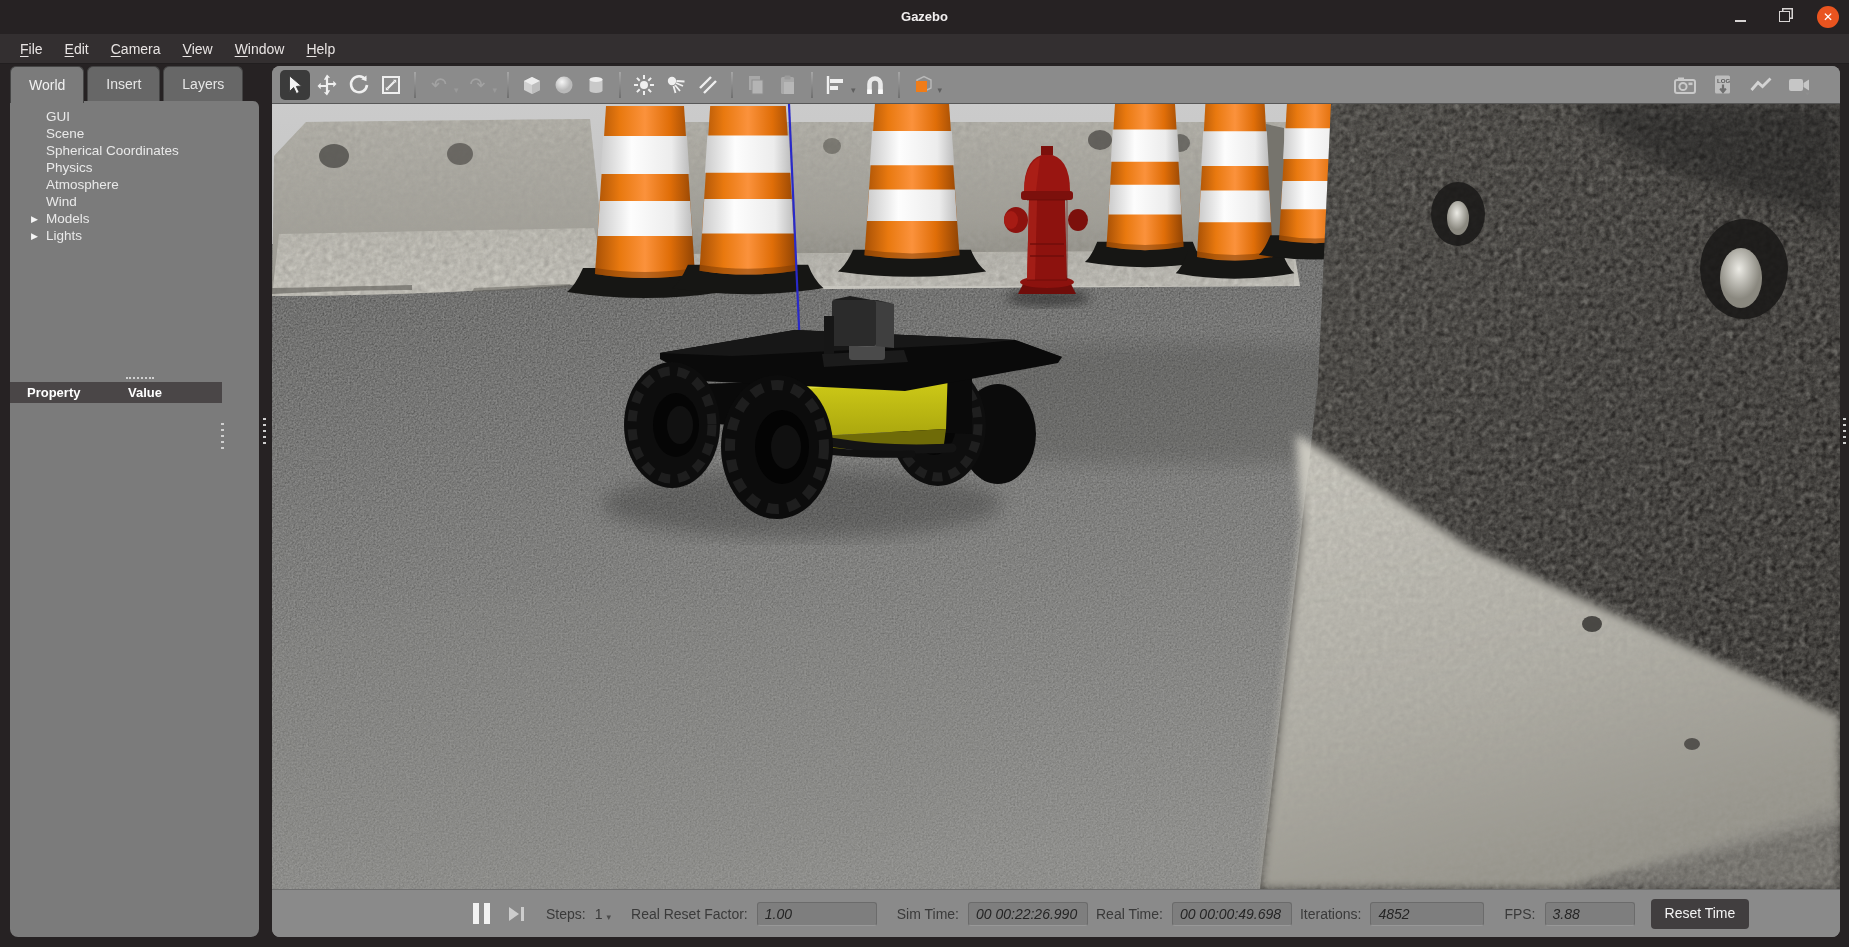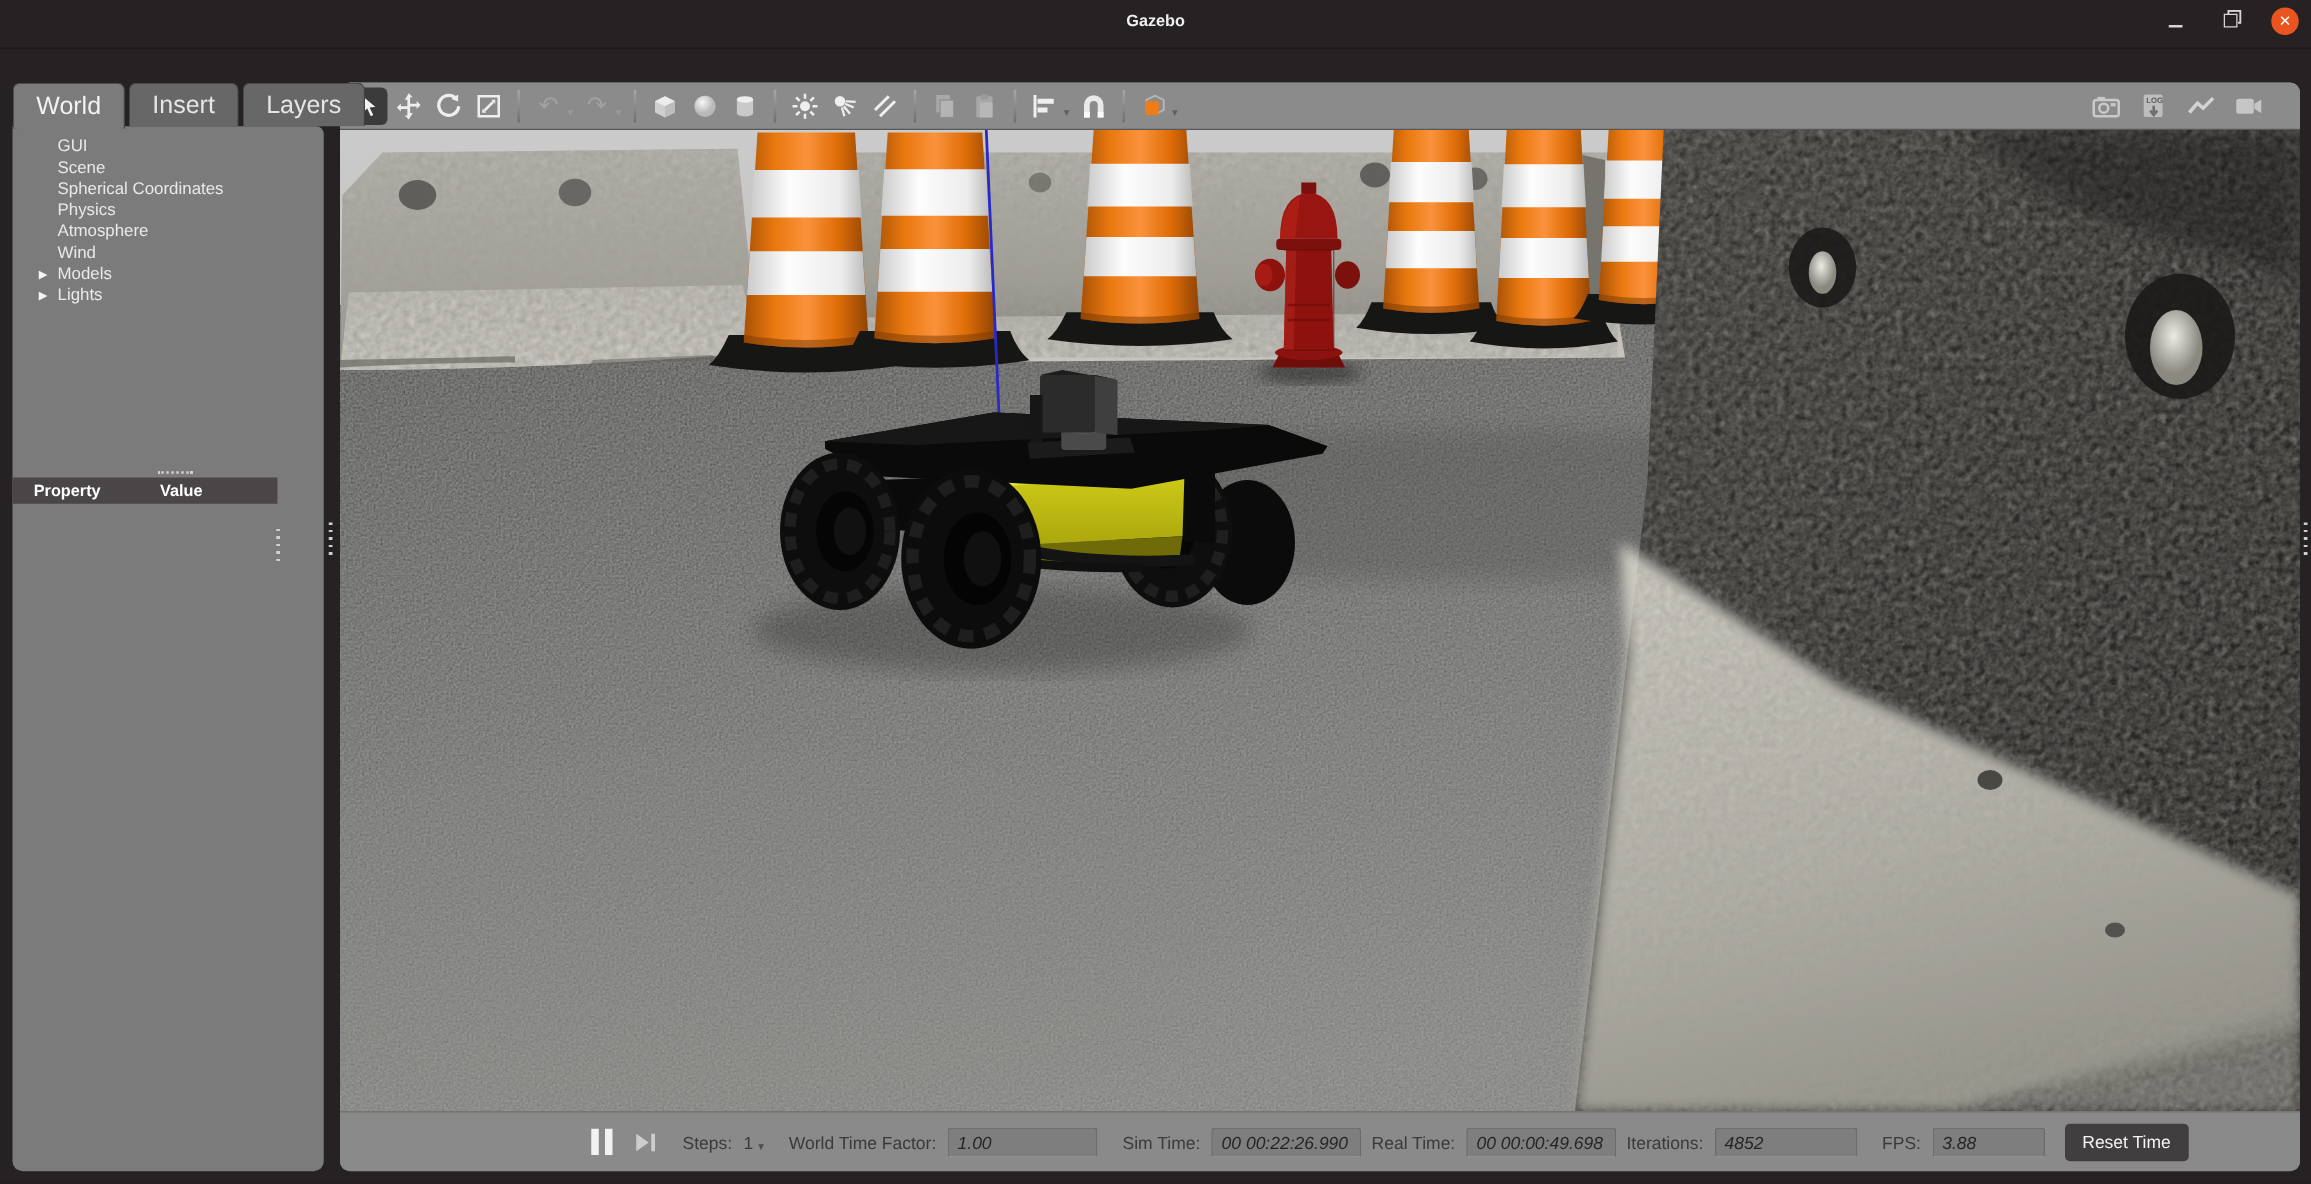--- a/index.html
+++ b/index.html
@@ -20,21 +20,21 @@
   .wbtn.close { width:22px; height:22px; border-radius:50%; background:var(--close-orange,#E9541F); color:#fff; font-size:12px; }
 
   
   .menubar { position:absolute; left:0; top:34px; width:100%; height:30px; background:#332f30;
     border-bottom:1px solid #211e1f; display:flex; align-items:center; padding-left:9px; }
   .menu-item { color:#e8e4e3; font-size:14px; padding:4px 11px; }
   .menu-item u { text-decoration:underline; text-underline-offset:2px; }
 
   
   .tabs { position:absolute; left:10px; top:66px; height:35px; display:flex; gap:3px; z-index:3; }
-  .tab { height:35px; padding:14px 18px; display:flex; align-items:center; color:#e6e6e6; font-size:20px;
+  .tab { height:35px; padding:14px 18px; display:flex; align-items:center; color:#e6e6e6; font-size:14px;
     background:#676767; border:1px solid #454545; border-bottom:none; border-radius:6px 6px 0 0; }
   .tab.active { background:#7b7b7b; height:37px; color:#f2f2f2; }
   .sidepanel { position:absolute; left:10px; top:101px; width:249px; height:836px; background:#7b7b7b;
     border-radius:0 6px 8px 8px; }
   .tree { padding-top:7px; }
   .tree-item { position:relative; height:17px; line-height:17px; padding-left:36px; font-size:13.5px; color:#e9e9e9; }
   .tree-item .tri { position:absolute; left:21px; top:1px; font-size:9px; color:#f5f5f5; }
   .prop-dots { position:absolute; left:116px; top:276px; width:28px; border-top:2px dotted #d0d0d0; }
   .prop-header { position:absolute; left:0px; top:281px; width:212px; height:21px; background:#4a4647;
     display:flex; align-items:center; color:#ffffff; font-size:13px; font-weight:bold; }
@@ -83,20 +83,28 @@
 
   <div class="titlebar">
     <div class="title">Gazebo</div>
     <div class="winbtns">
       <div class="wbtn min"></div>
       <div class="wbtn max"></div>
       <div class="wbtn close">✕</div>
     </div>
   </div>
 
+  <div class="menubar">
+    <div class="menu-item mnemonic"><u>F</u>ile</div>
+    <div class="menu-item mnemonic"><u>E</u>dit</div>
+    <div class="menu-item mnemonic"><u>C</u>amera</div>
+    <div class="menu-item mnemonic"><u>V</u>iew</div>
+    <div class="menu-item mnemonic"><u>W</u>indow</div>
+    <div class="menu-item mnemonic"><u>H</u>elp</div>
+  </div>
 
   <div class="tabs">
     <div class="tab active">World</div>
     <div class="tab">Insert</div>
     <div class="tab">Layers</div>
   </div>
 
   <div class="sidepanel">
     <div class="tree">
       <div class="tree-item">GUI</div>
@@ -471,21 +479,21 @@
           <div class="bar"></div>
           <div class="bar"></div>
         </div>
       <div class="stepbtn">
           <div class="t"></div>
           <div class="b"></div>
         </div>
       <div class="sb-label">Steps:</div>
       <div class="sb-val">1</div>
       <div class="sb-caret">▾</div>
-      <div class="sb-label ml20">World Time Factor:</div>
+      <div class="sb-label ml20">Real Reset Factor:</div>
       <div class="fld w118">1.00</div>
       <div class="sb-label ml20">Sim Time:</div>
       <div class="fld w118">00 00:22:26.990</div>
       <div class="sb-label ml8">Real Time:</div>
       <div class="fld w118">00 00:00:49.698</div>
       <div class="sb-label ml8">Iterations:</div>
       <div class="fld w112">4852</div>
       <div class="sb-label ml20">FPS:</div>
       <div class="fld w88">3.88</div>
       <div class="reset-btn">Reset Time</div>

